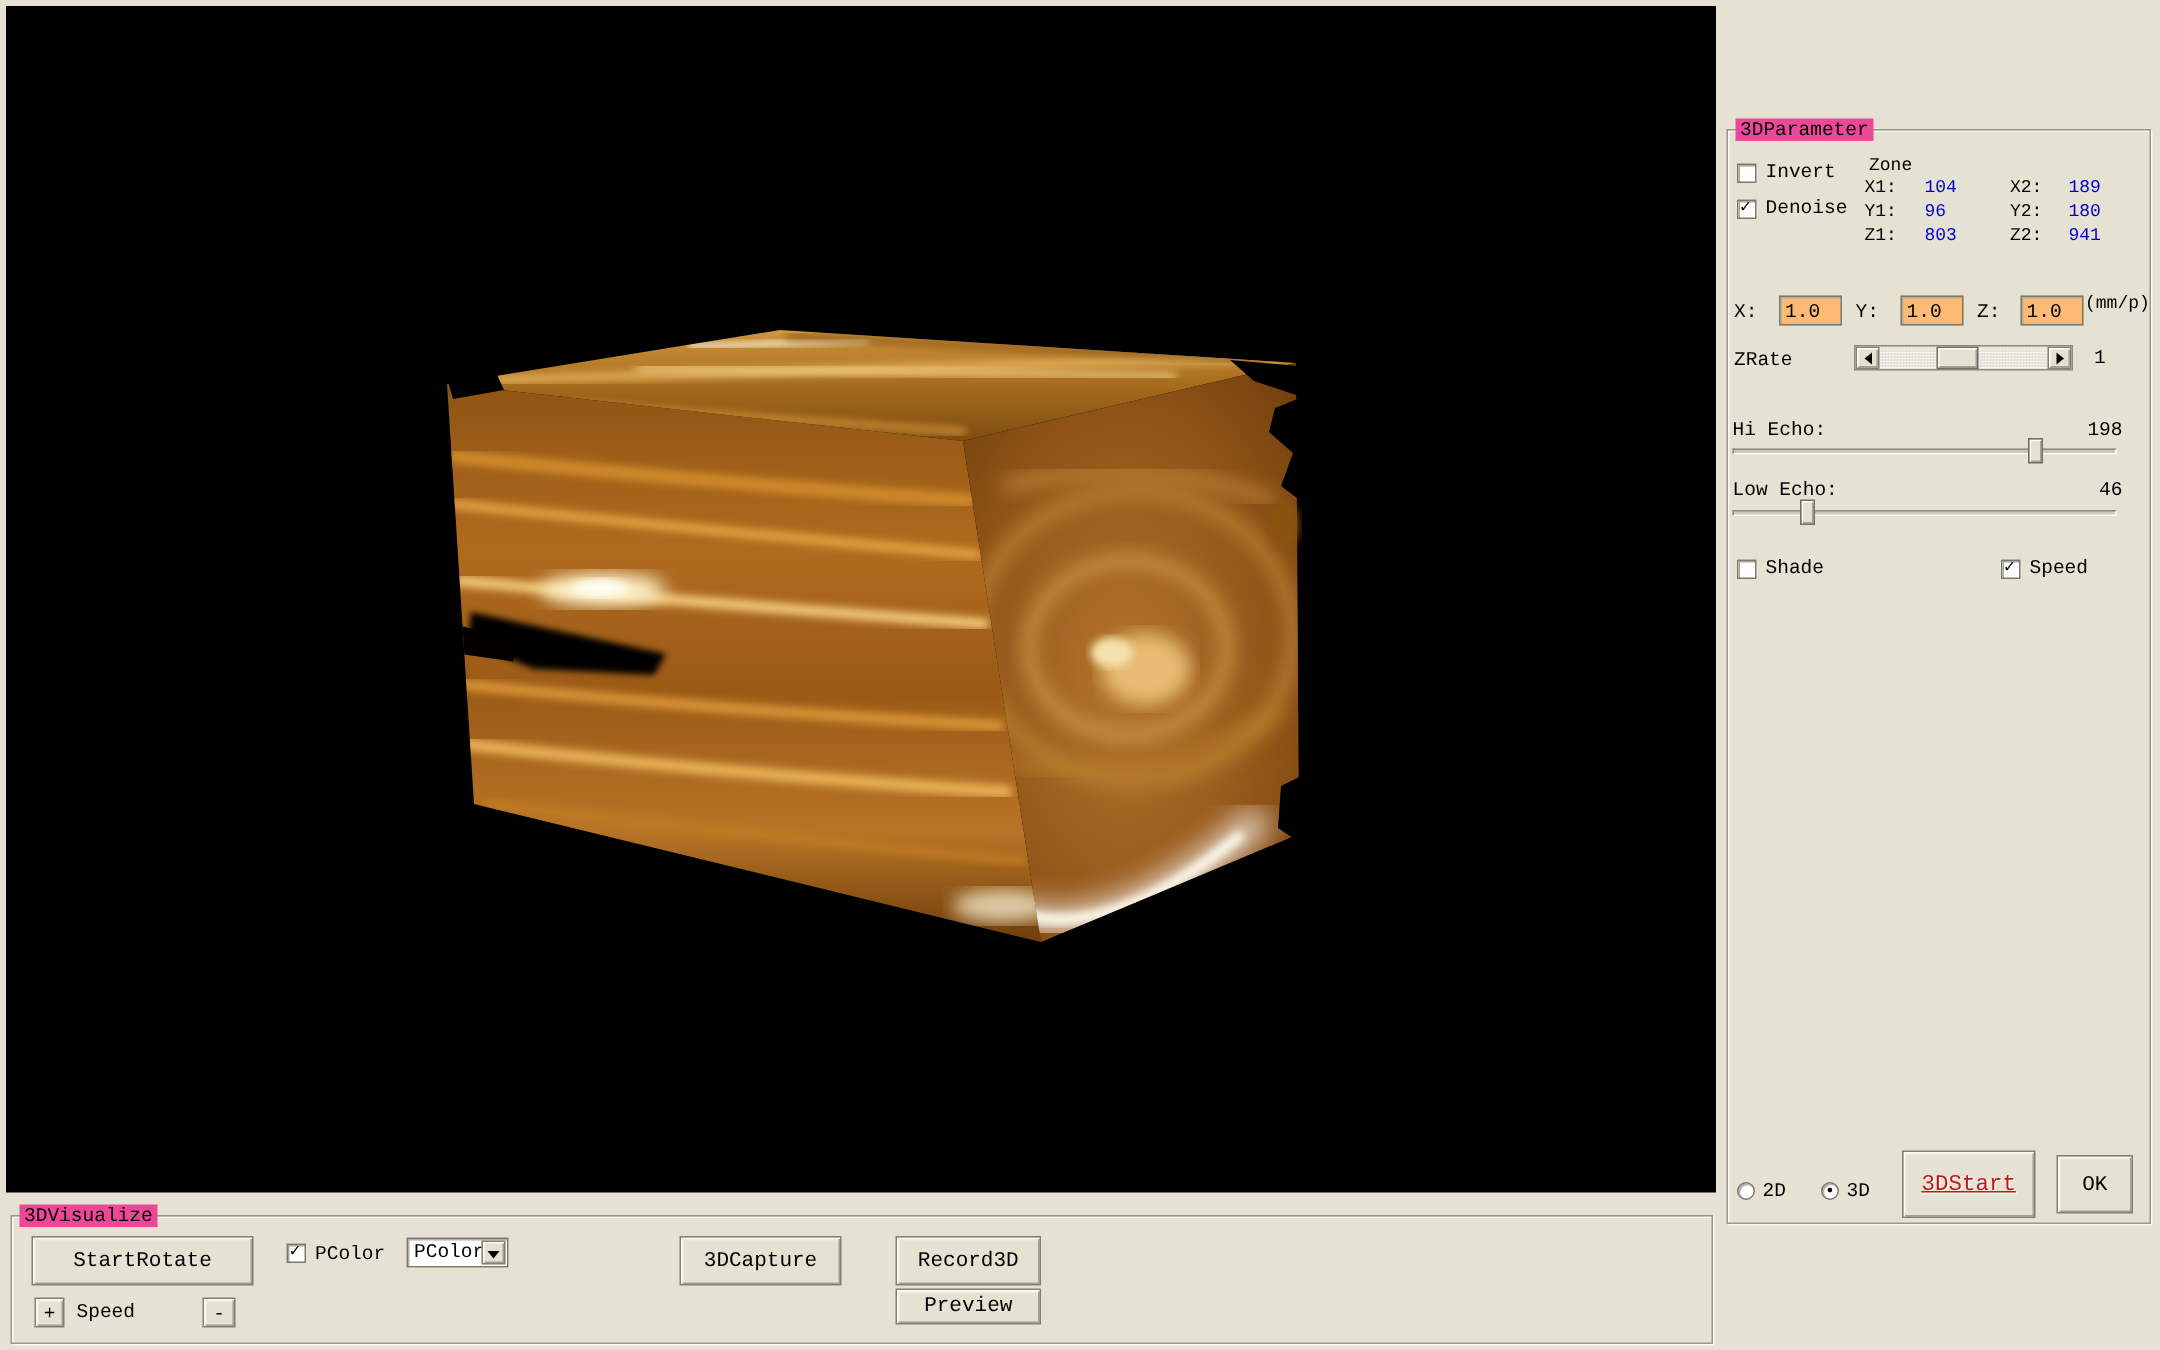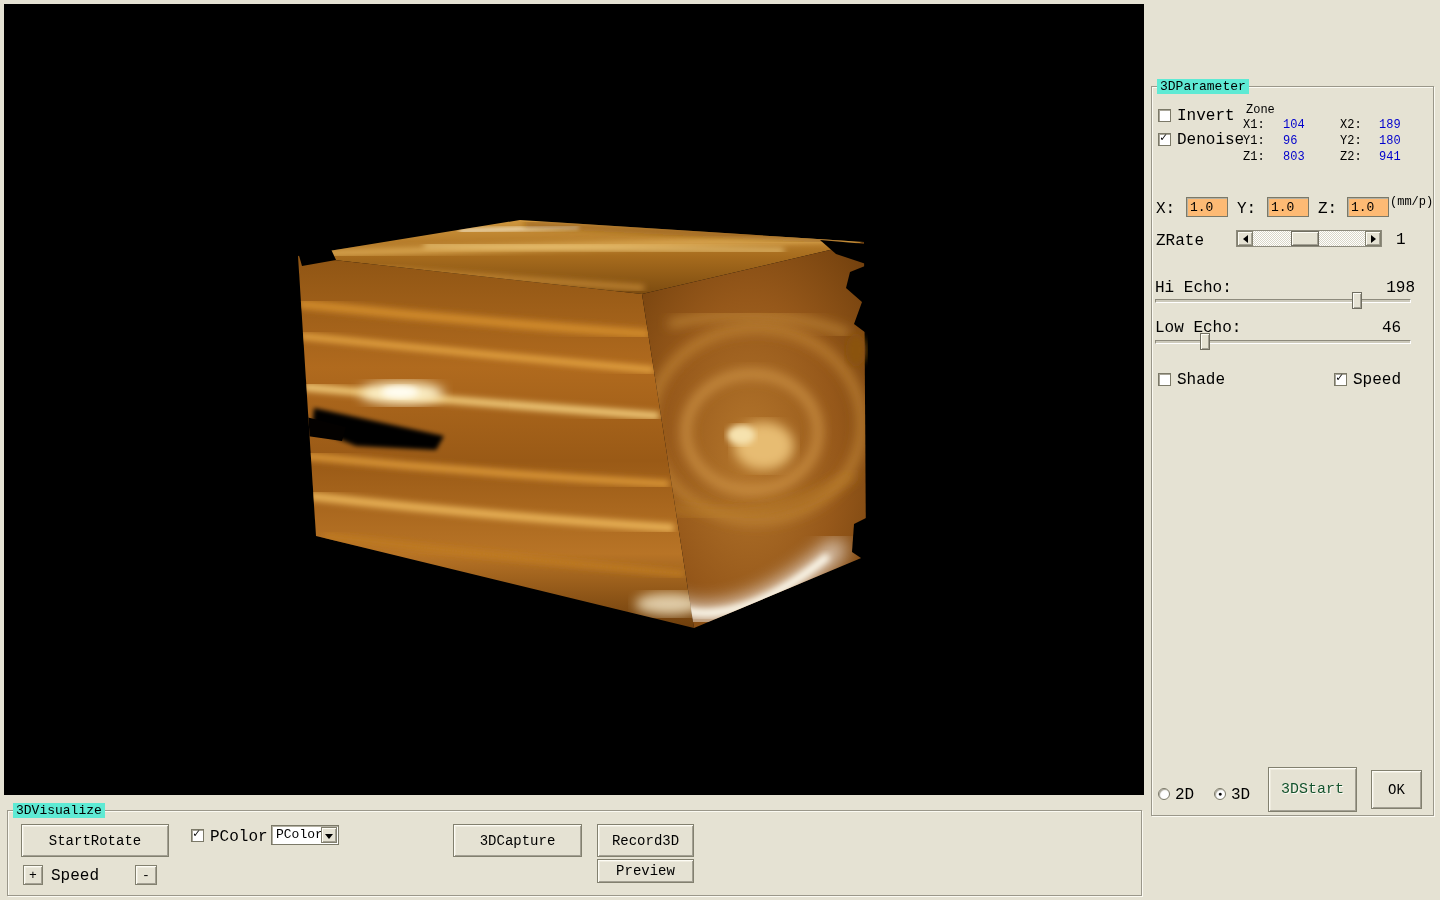--- a/index.html
+++ b/index.html
@@ -13,39 +13,39 @@
   .window { position:relative; width:1440px; height:900px; background:#e5e2d3; overflow:hidden; }
   .viewport { position:absolute; left:4px; top:4px; width:1140px; height:791px; background:#000; }
 
   .groupbox {
     position:absolute;
     border:1px solid #9a978a;
     box-shadow: inset 1px 1px 0 #fbfaf2, 1px 1px 0 #fbfaf2;
   }
   .grouplabel {
     position:absolute; top:-8px; left:5px;
-    background:#5eead4; padding:0 3px;
+    background:#ec4899; padding:0 3px;
     font-size:13px; white-space:nowrap;
   }
 
-  .lbl { position:absolute; white-space:nowrap; font-size:16px; }
+  .lbl { position:absolute; white-space:nowrap; font-size:13px; }
   .lbl-sm { position:absolute; white-space:nowrap; font-size:12px; }
   .blue { color:#0000cc; }
 
   .btn {
     position:absolute;
     display:flex; align-items:center; justify-content:center;
     background:#e5e2d3;
     border:1px solid #82806f;
     box-shadow: inset 1px 1px 0 #fdfcf5, inset -1px -1px 0 #a3a093, inset 2px 2px 0 #efecdf;
     font-family:inherit; font-size:14px; color:#000; cursor:pointer;
     white-space:nowrap;
   }
   .btn.small { font-size:13px; }
-  .btn.disabled { color:#14532d; text-shadow:1px 1px 0 #fdfcf5; }
+  .btn.disabled { color:#b91c1c; text-shadow:1px 1px 0 #fdfcf5;text-decoration:underline; }
 
   .checkbox {
     position:absolute; width:13px; height:13px;
     background:#fff;
     border:1px solid #7b7968;
     box-shadow: inset 1px 1px 0 #a8a598;
   }
   .checkbox .mark {
     position:absolute; top:-3px; left:1px;
     font-size:12px; font-weight:bold; line-height:15px; color:#000;
@@ -270,21 +270,21 @@
         </span>
     </div>
     <span class="lbl" style="left:244px; top:144px;">1</span>
 
     <span class="lbl" style="left:3px; top:192px;">Hi Echo:</span>
     <span class="lbl" style="left:230px; top:192px; width:33px; text-align:right;">198</span>
     <div class="slider-track" style="left:3px; top:212px; width:256px;"></div>
     <div class="slider-thumb" style="left:200px; top:205px;"></div>
 
     <span class="lbl" style="left:3px; top:232px;">Low Echo:</span>
-    <span class="lbl" style="left:230px; top:232px; width:33px; ">46</span>
+    <span class="lbl" style="left:230px; top:232px; width:33px; text-align:right;">46</span>
     <div class="slider-track" style="left:3px; top:253px; width:256px;"></div>
     <div class="slider-thumb" style="left:48px; top:246px;"></div>
 
     <span class="checkbox" style="left:6px; top:286px;">
         <span class="mark"></span>
       </span>
     <span class="lbl" style="left:25px; top:284px;">Shade</span>
 
     <span class="checkbox" style="left:182px; top:286px;">
         <span class="mark">✓</span>
@@ -314,21 +314,21 @@
       </span>
     <span class="lbl" style="left:202px; top:17px;">PColor</span>
 
     <div class="dropdown" style="left:263px; top:14px; width:68px; height:20px;">
       <span class="dd-text">PColor</span>
       <span class="dd-btn">
           <span class="tri-down"></span>
         </span>
     </div>
 
-    <button class="btn" style="left:445px; top:13px; width:129px; height:33px;">3DCapture</button>
+    <button class="btn" style="left:445px; top:13px; width:108px; height:33px;">3DCapture</button>
     <button class="btn" style="left:589px; top:13px; width:97px; height:33px;">Record3D</button>
     <button class="btn" style="left:589px; top:48px; width:97px; height:24px;">Preview</button>
 
     <button class="btn small" style="left:15px; top:54px; width:20px; height:20px;">+</button>
     <span class="lbl" style="left:43px; top:56px;">Speed</span>
     <button class="btn small" style="left:127px; top:54px; width:22px; height:20px;">-</button>
   </div>
 
 </div>
 

